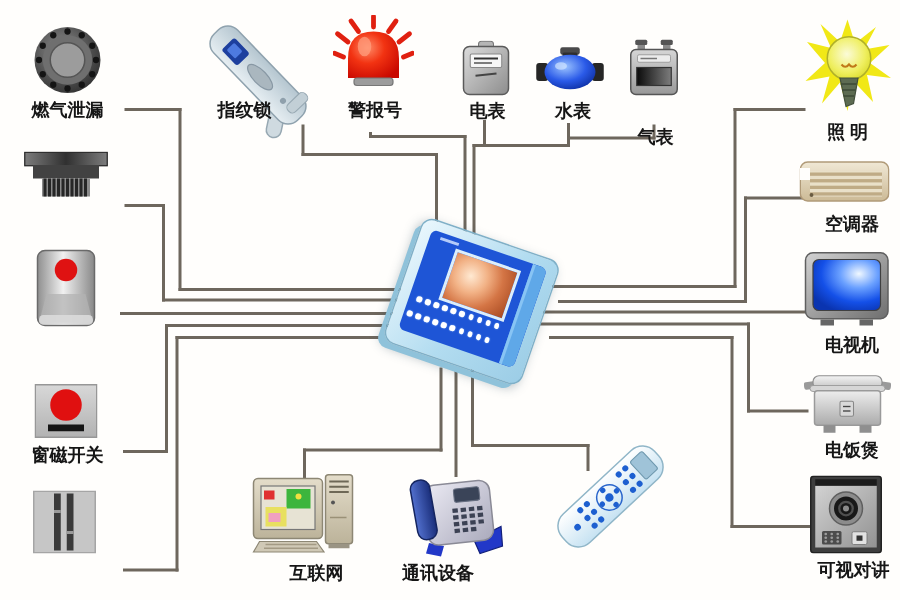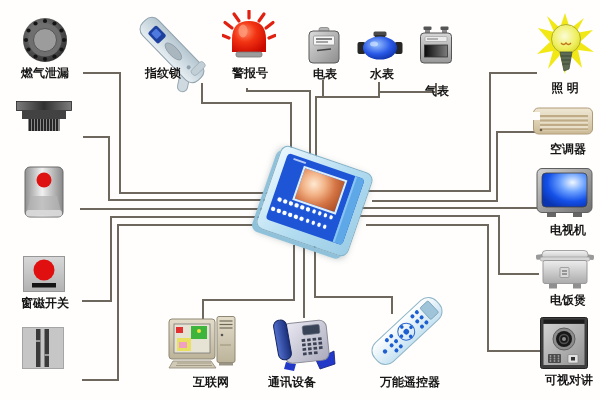--- a/index.html
+++ b/index.html
@@ -509,21 +509,20 @@
             <circle cx="50" cy="58" r="2"></circle>
           <circle cx="36" cy="64" r="2"></circle>
             <circle cx="43" cy="64" r="2"></circle>
             <circle cx="50" cy="64" r="2"></circle>
           <circle cx="43" cy="73" r="2.2"></circle>
         </g>
         <circle cx="43" cy="44" r="8.5" fill="none" stroke="#2a66cc" stroke-width="1"></circle>
       </g>
     </svg>
   </div>
-  <div class="lbl" style="left:368px;top:375px;width:84px">万能遥控器</div>
 
   <div class="ctrl">
     <div class="ctrl-body">
       <div class="ctrl-panel">
         <div class="ctrl-stripe"></div>
         <div class="ctrl-mark"></div>
         <div class="ctrl-photo"></div>
         <div class="dots r1">
           <i></i>
             <i></i>

